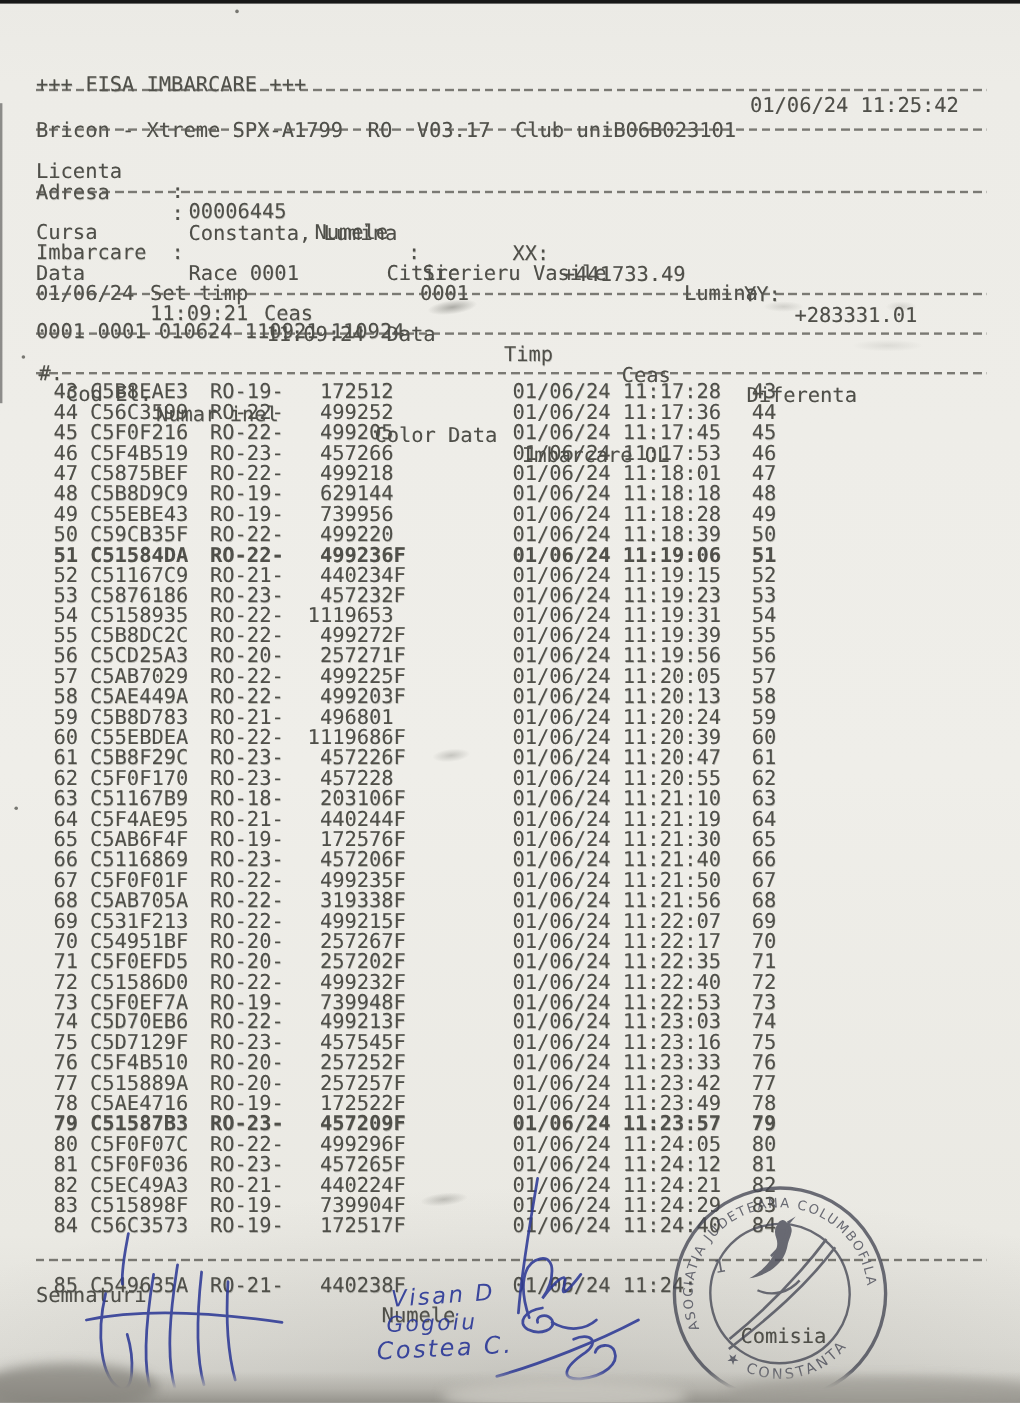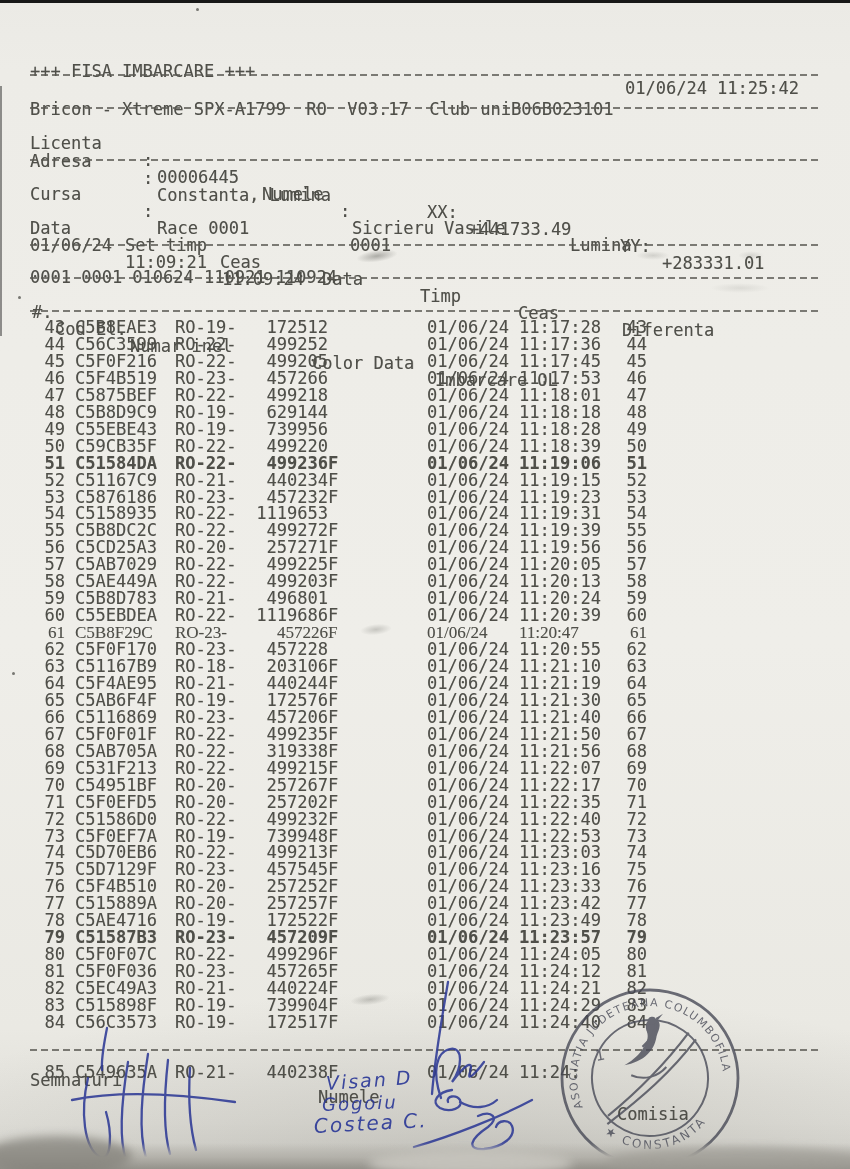--- a/index.html
+++ b/index.html
@@ -84,20 +84,24 @@
     <span class="f" style="left:662px">+283331.01</span>
   </div>
   <div class="dsep" style="top:159px"></div>
 
   <div class="ln" style="top:169px">
     <span class="f" style="left:30px">Cursa</span>
     <span class="f" style="left:143px">:</span>
     <span class="f" style="left:157px">Race 0001</span>
     <span class="f" style="left:350px">0001</span>
   </div>
+  <div class="ln" style="top:186px">
+    <span class="f" style="left:30px">Imbarcare</span>
+    <span class="f" style="left:322px">Citire</span>
+  </div>
   <div class="ln" style="top:203px">
     <span class="f" style="left:30px">Data</span>
     <span class="f" style="left:125px">Set timp</span>
     <span class="f" style="left:220px">Ceas</span>
     <span class="f" style="left:322px">Data</span>
     <span class="f" style="left:420px">Timp</span>
     <span class="f" style="left:518px">Ceas</span>
     <span class="f" style="left:622px">Diferenta</span>
   </div>
   <div class="ln" style="top:220px">
@@ -285,21 +289,21 @@
       <div class="row" style="top: 607px;">
         <span class="r-num">60</span>
         <span class="r-code">C55EBDEA</span>
         <span class="r-series">RO-22-</span>
         <span class="r-ring">1119686</span>
         <span class="r-ringf">F</span>
         <span class="r-date">01/06/24</span>
         <span class="r-time">11:20:39</span>
         <span class="r-ol">60</span>
       </div>
-      <div class="row" style="top: 624px; font-family: Liberation Serif, serif;">
+      <div class="row" style="top: 624px;">
         <span class="r-num">61</span>
         <span class="r-code">C5B8F29C</span>
         <span class="r-series">RO-23-</span>
         <span class="r-ring">457226</span>
         <span class="r-ringf">F</span>
         <span class="r-date">01/06/24</span>
         <span class="r-time">11:20:47</span>
         <span class="r-ol">61</span>
       </div>
       <div class="row" style="top: 641px;">

